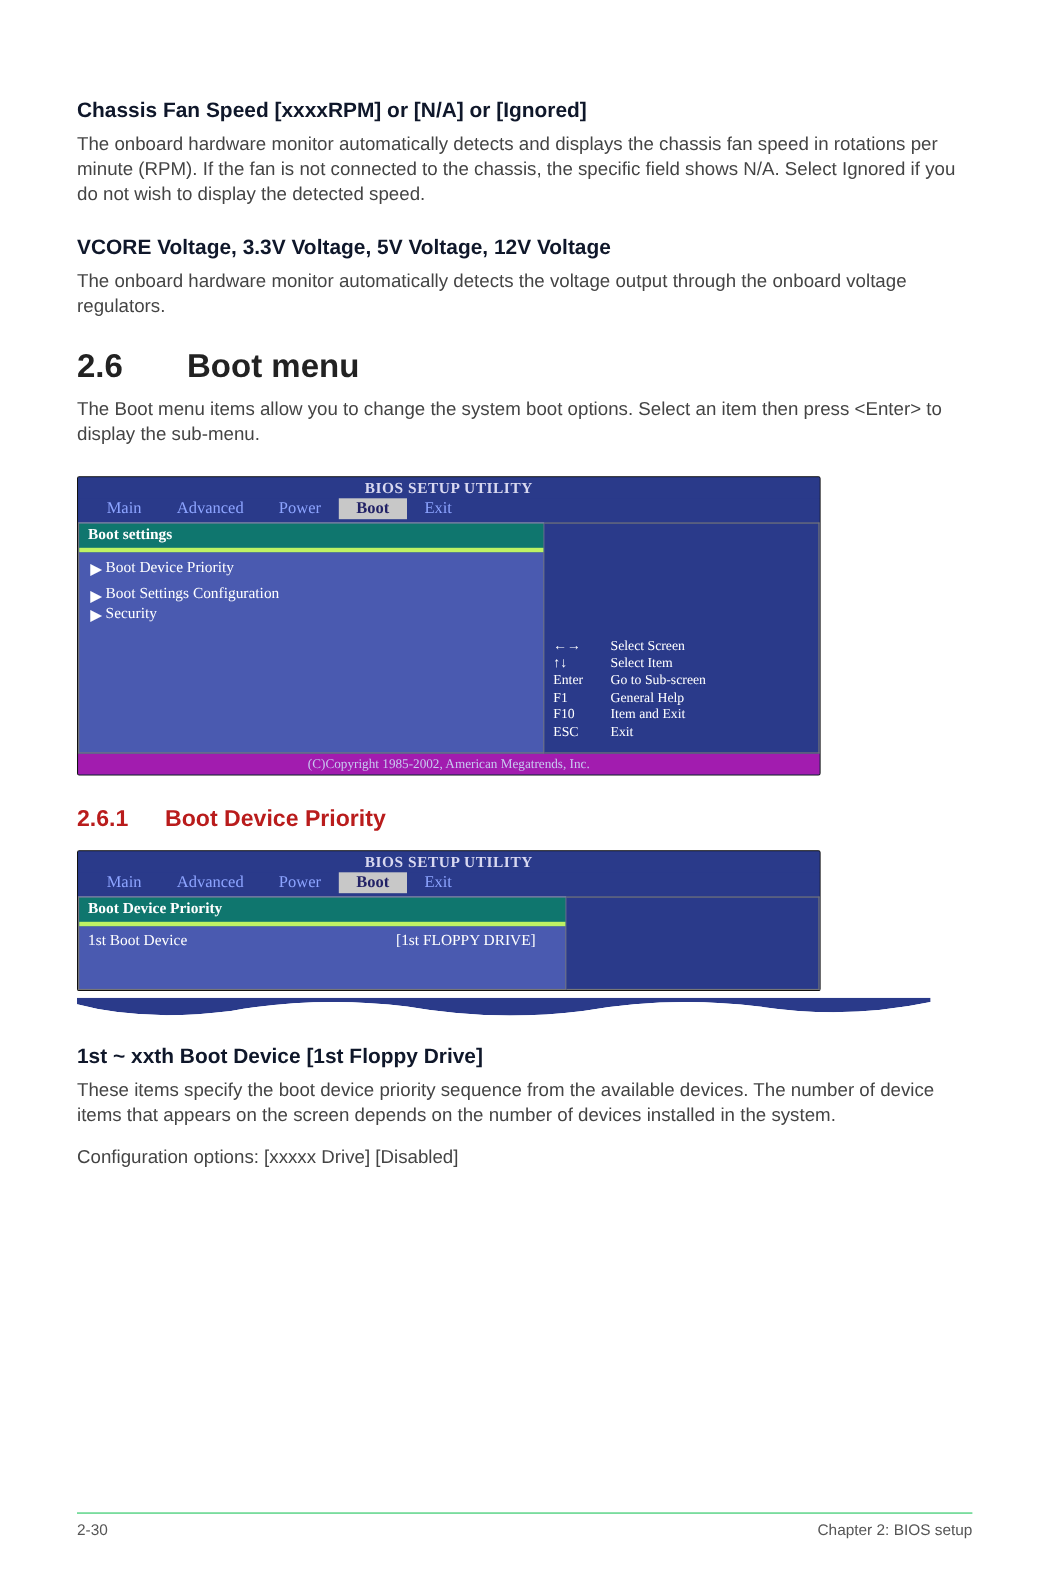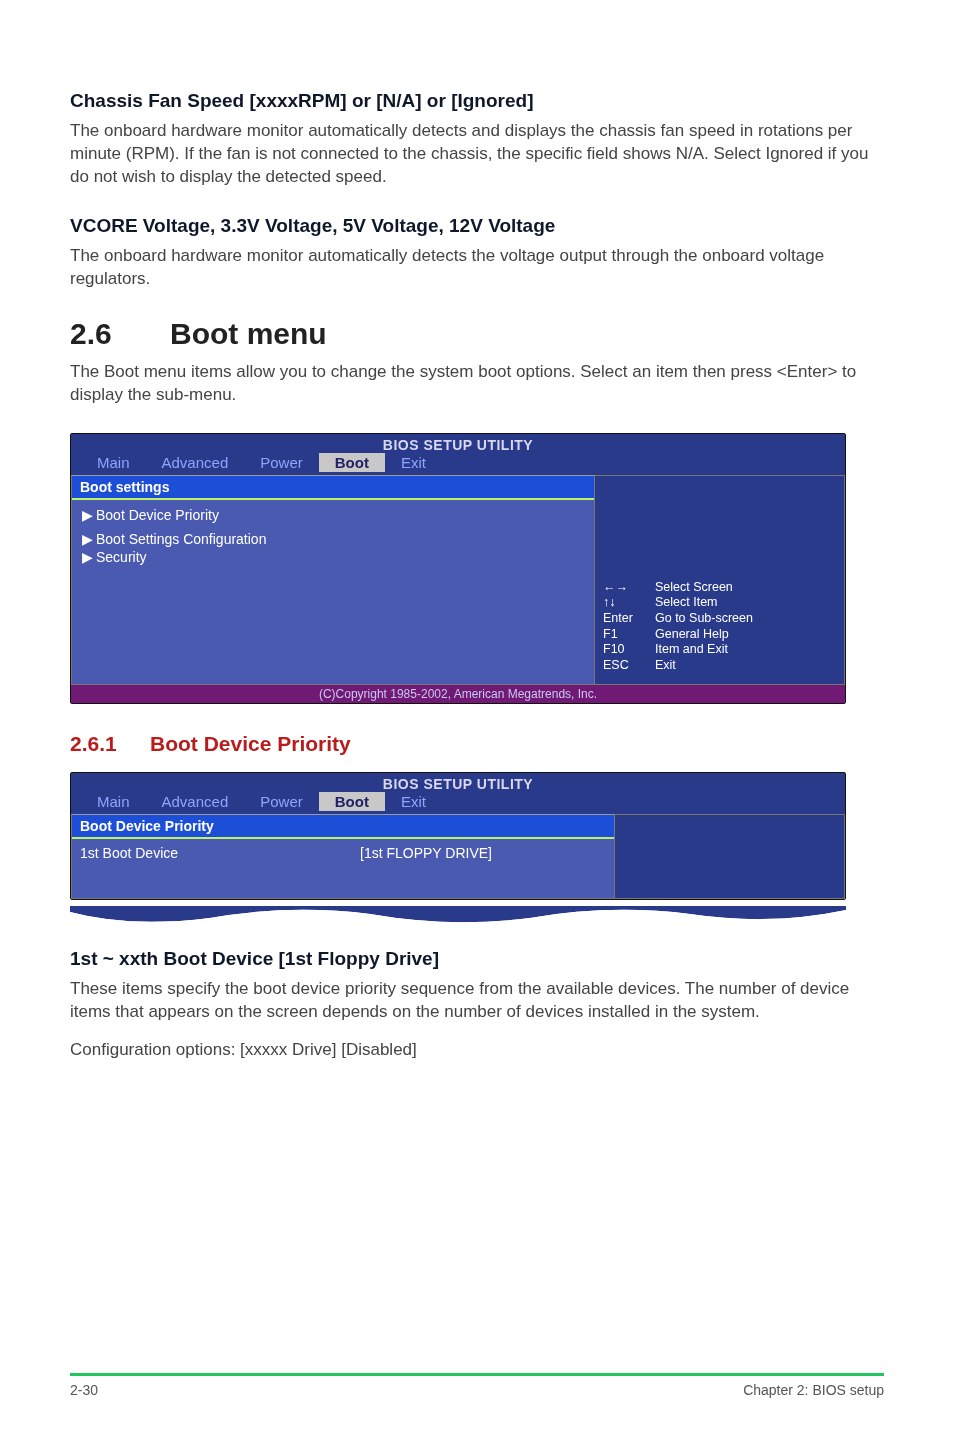--- a/index.html
+++ b/index.html
@@ -50,24 +50,24 @@
     h2.subsection-title .num {
       display: inline-block;
       width: 80px;
     }
     
     .bios-box {
       background: #2a3a8a;
       border: 1px solid #111;
       border-radius: 2px;
       padding: 0;
-      font-family: Liberation Sans, sans-serif;
+      font-family: Liberation Serif, serif;
       font-size: 14px;
       color: #eee;
-      width: 776px;
+      width: 676px;
       margin: 12px 0;
       position: relative;
     }
     .bios-title {
       color: #d8d8f0;
       text-align: center;
       font-weight: bold;
       padding: 3px 0 0 0;
       background: #2a3a8a;
       font-size: 14px;
@@ -96,26 +96,26 @@
     }
     .bios-left {
       flex: 1;
       background: #4a5ab0;
       padding: 6px 8px;
       border: 1px solid #777;
       border-top: 1px solid #999;
       margin: 0;
     }
     .bios-left-header {
-      background: #1d4ed8;
+      background: #0f766e;
       color: #fff;
       padding: 3px 8px;
       font-weight: bold;
       margin: -6px -8px 6px -8px;
-      border-bottom: 2px solid #bef264;
+      border-bottom: 4px solid #bef264;
     }
     .bios-right {
       width: 250px;
       background: #2a3a8a;
       padding: 6px 8px;
       border: 1px solid #777;
       border-left: none;
       font-size: 13px;
       position: relative;
     }
@@ -141,21 +141,21 @@
     }
     .bios-help-line {
       display: flex;
     }
     .bios-help-key {
       width: 52px;
       text-align: left;
       white-space: pre;
     }
     .bios-footer {
-      background: #701a75;
+      background: #a21caf;
       color: #c8c8f0;
       text-align: center;
       font-size: 12px;
       padding: 2px 0;
     }
     .bios-value {
       color: #fff;
     }
     .bios-row {
       display: flex;
@@ -176,21 +176,21 @@
       width: 776px;
       height: 22px;
       margin-top: -6px;
       margin-bottom: 16px;
     }
     .footer {
       position: absolute;
       bottom: 40px;
       left: 70px;
       right: 70px;
-      border-top: 3px solid #22c55e;
+      border-top: 1px solid #22c55e;
       padding-top: 6px;
       display: flex;
       justify-content: space-between;
       font-size: 14px;
       color: #555;
     }
   </style>
 </head>
 <body>
 

